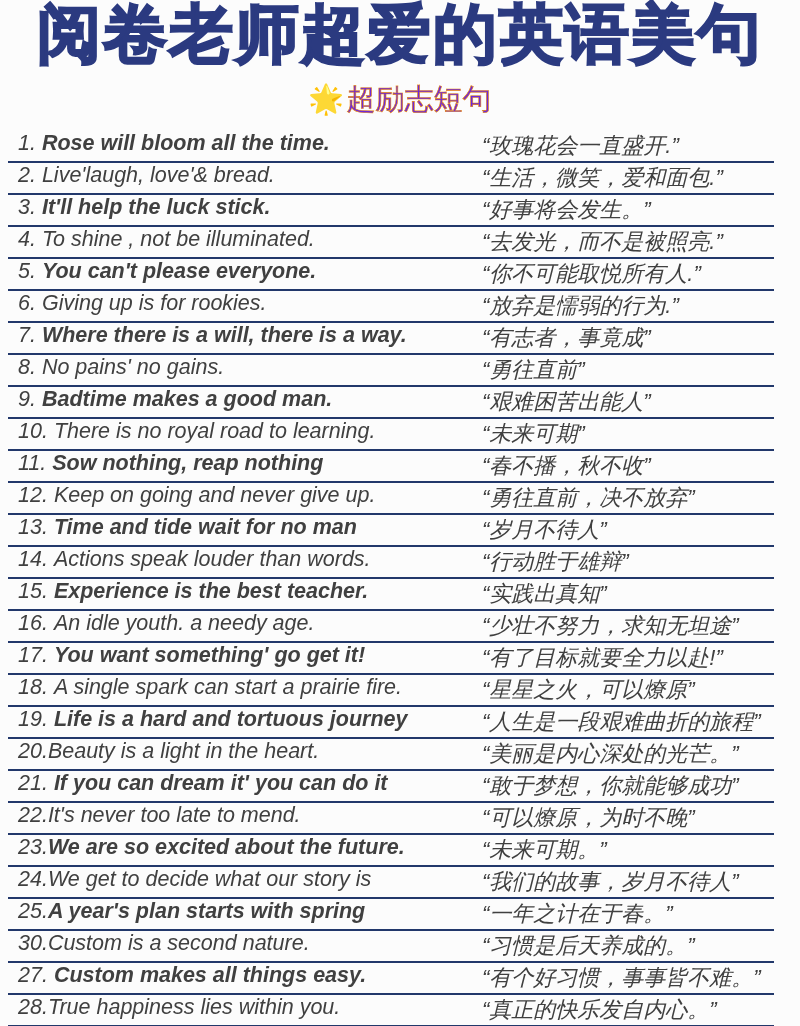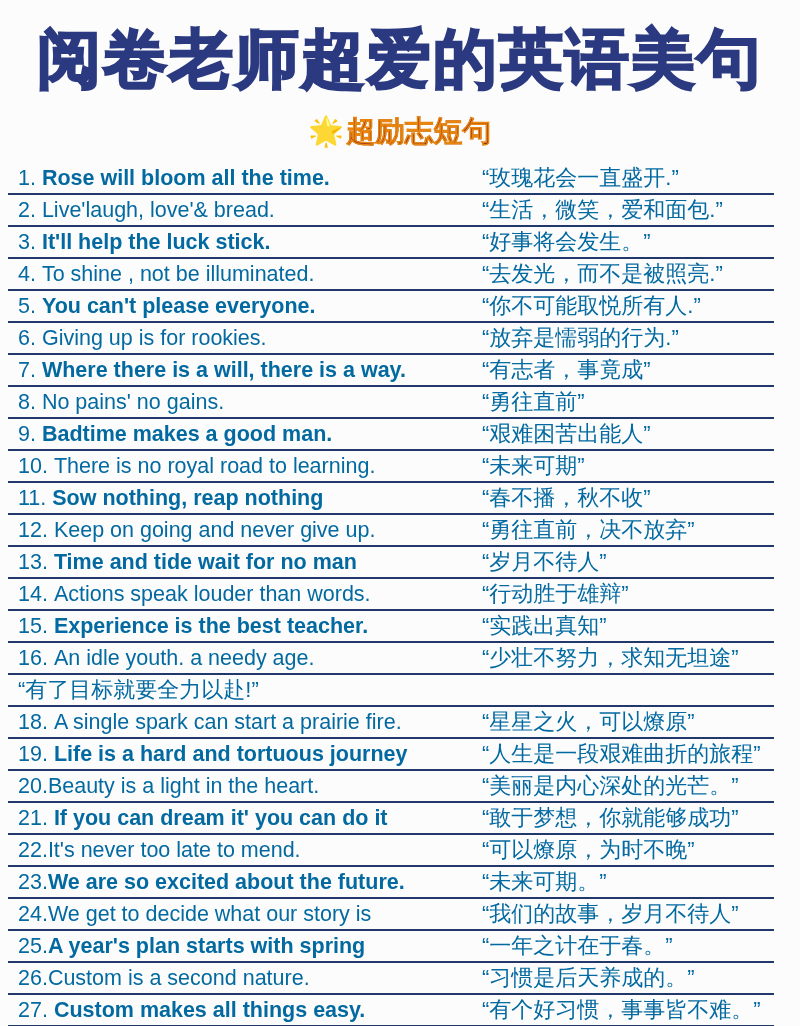--- a/index.html
+++ b/index.html
@@ -10,50 +10,50 @@
     font-family: "Liberation Sans", sans-serif;
     overflow: hidden;
   }
   .page {
     width: 800px;
     height: 1026px;
     overflow: hidden;
     box-sizing: border-box;
   }
   .title {
-    margin: 14px;
-    padding-top: 11px;
+    margin: 0;
+    padding-top: 0;
     text-align: center;
     color: #2b3a80;
     font-size: 64px;
     line-height: 1.08;
     font-weight: bold;
     letter-spacing: 2px;
     -webkit-text-stroke: 2.2px #2b3a80;
     white-space: nowrap;
   }
   .subtitle {
-    margin-top: 18px;
+    margin-top: 11px;
     text-align: center;
-    color: #7f1d1d;
+    color: #6d28d9;
     font-size: 29px;
-    font-weight: bold;
+    font-weight: normal;
     -webkit-text-stroke: 0.6px #e8850e;
   }
   .subtitle .star { -webkit-text-stroke: 0; margin-right: 2px; }
   .list {
     margin: 11px 26px 0 8px;
   }
   .row {
     display: flex;
-    align-items: center;
     height: 30px;
     border-bottom: 2px solid #22386b;
     padding-left: 10px;
-    color: #0369a1;
+    color: #404040;
+    font-style: italic;
   }
   .left {
     flex: 1 1 auto;
     font-size: 21.5px;
     white-space: nowrap;
     overflow: visible;
   }
   .left .en.bold { font-weight: bold; }
   .zh {
     flex: 0 0 292px;
@@ -144,20 +144,21 @@
         <span class="left"><span class="num">15.&nbsp;</span><span class="en bold">Experience is the best teacher.</span></span>
         <span class="zh">“实践出真知”</span>
       </div>
 
   <div class="row">
         <span class="left"><span class="num">16.&nbsp;</span><span class="en">An idle youth. a needy age.</span></span>
         <span class="zh">“少壮不努力，求知无坦途”</span>
       </div>
 
   <div class="row">
+        <span class="left"><span class="num">17.&nbsp;</span><span class="en bold">You want something' go get it!</span></span>
         <span class="zh">“有了目标就要全力以赴!”</span>
       </div>
 
   <div class="row">
         <span class="left"><span class="num">18.&nbsp;</span><span class="en">A single spark can start a prairie fire.</span></span>
         <span class="zh">“星星之火，可以燎原”</span>
       </div>
 
   <div class="row">
         <span class="left"><span class="num">19.&nbsp;</span><span class="en bold">Life is a hard and tortuous journey</span></span>
@@ -188,21 +189,21 @@
         <span class="left"><span class="num">24.</span><span class="en">We get to decide what our story is</span></span>
         <span class="zh">“我们的故事，岁月不待人”</span>
       </div>
 
   <div class="row">
         <span class="left"><span class="num">25.</span><span class="en bold">A year's plan starts with spring</span></span>
         <span class="zh">“一年之计在于春。”</span>
       </div>
 
   <div class="row">
-        <span class="left"><span class="num">26.</span><span class="en">Custom is a second nature.</span></span>
+        <span class="left"><span class="num">30.</span><span class="en">Custom is a second nature.</span></span>
         <span class="zh">“习惯是后天养成的。”</span>
       </div>
 
   <div class="row">
         <span class="left"><span class="num">27.&nbsp;</span><span class="en bold">Custom makes all things easy.</span></span>
         <span class="zh">“有个好习惯，事事皆不难。”</span>
       </div>
 
   <div class="row">
         <span class="left"><span class="num">28.</span><span class="en">True happiness lies within you.</span></span>

